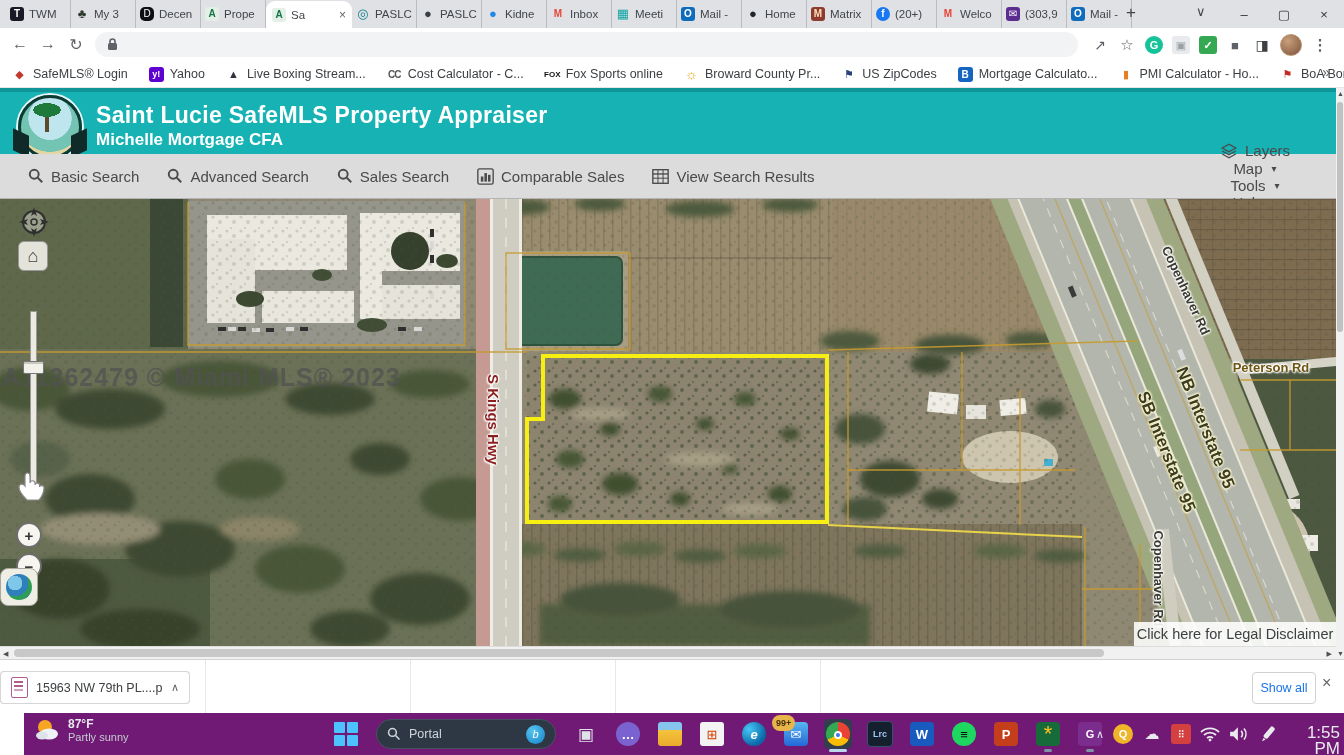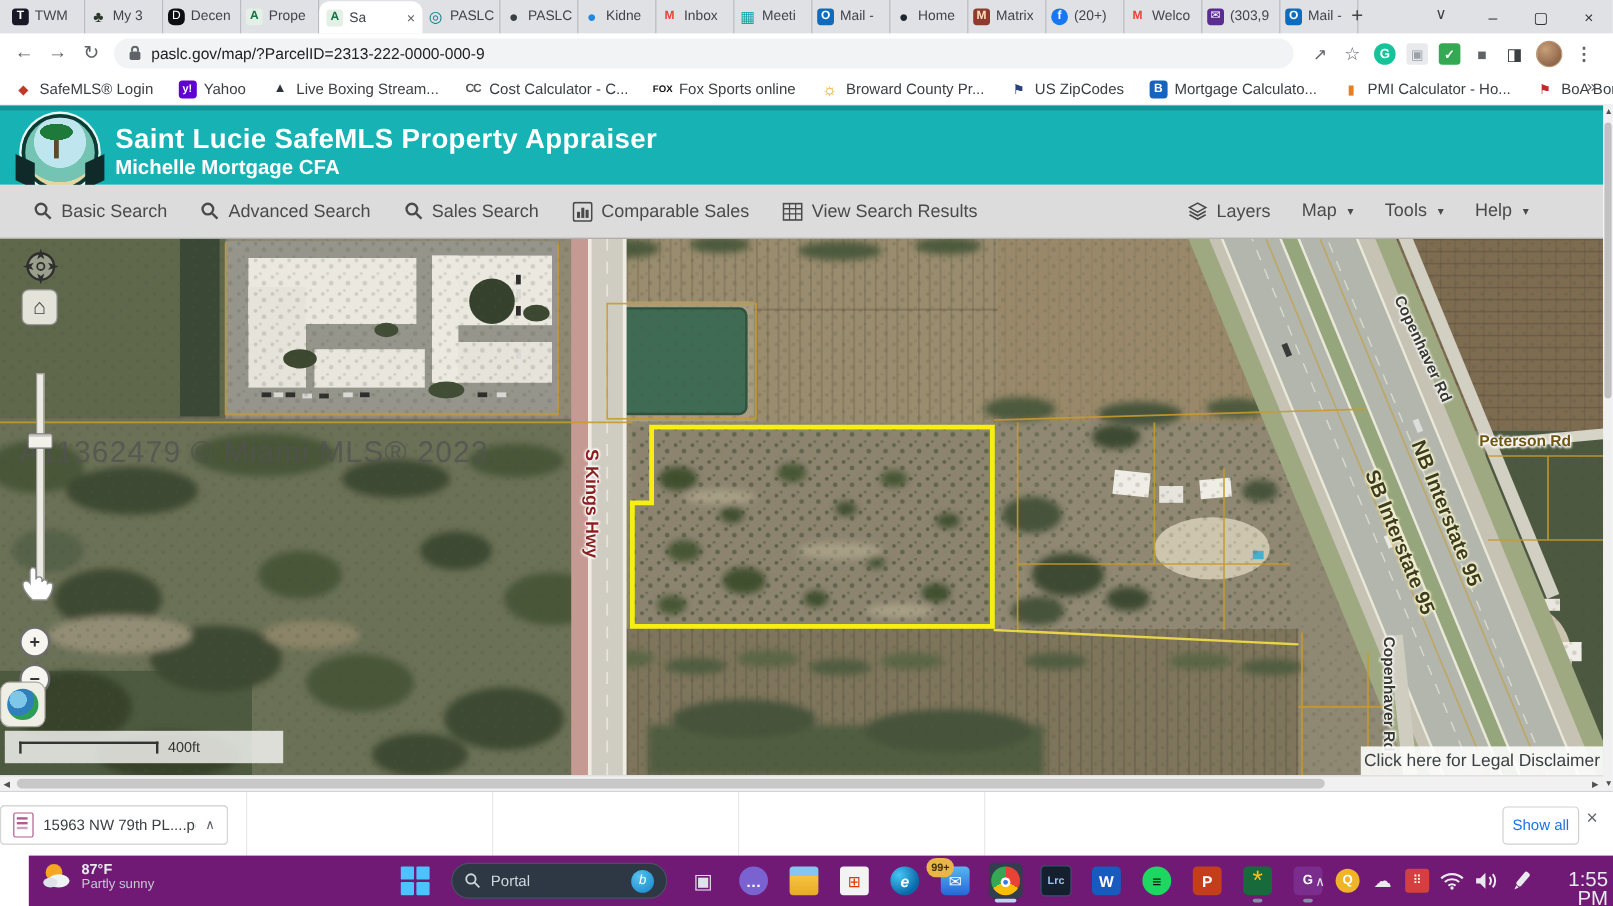--- a/index.html
+++ b/index.html
@@ -45,36 +45,36 @@
   #logo:before{content:"";position:absolute;left:24px;top:12px;width:4px;height:22px;background:#5d4a2a;}
   #logo:after{content:"";position:absolute;left:10px;top:4px;width:32px;height:16px;
     background:radial-gradient(ellipse at center,#1e7a3a 0 60%,transparent 61%);border-radius:50%;}
   .logowing{position:absolute;top:34px;width:16px;height:22px;background:#102a2a;}
   #title{position:absolute;left:96px;top:10px;font-size:23px;font-weight:bold;color:#fff;letter-spacing:.3px;}
   #subtitle{position:absolute;left:96px;top:38px;font-size:17px;font-weight:bold;color:#fff;}
   
   #sitenav{position:absolute;left:0;top:154px;width:1336px;height:45px;background:#dcdcdc;
     border-bottom:1px solid #b3b3b3;display:flex;align-items:center;box-sizing:border-box;}
   .navitem{display:flex;align-items:center;gap:7px;margin-left:28px;font-size:15px;color:#4a4a4a;white-space:nowrap;}
-  .navright{margin-left:auto;display:flex;align-items:flex-start;margin-right:62px;}
+  .navright{margin-left:auto;display:flex;align-items:center;margin-right:46px;flex-direction:column;}
   .navright .navitem{margin-left:26px;}
   .caret{font-size:10px;color:#4a4a4a;margin-left:2px;}
   
   #map{position:absolute;left:0;top:199px;width:1336px;height:447px;overflow:hidden;background:#8f8873;}
   .map-label{position:absolute;font-weight:bold;font-size:13px;color:#3a3a33;white-space:nowrap;
     text-align:center;text-shadow:0 0 2px #fff,0 0 2px #fff,0 0 3px #fff,1px 1px 2px #fff,-1px -1px 2px #fff;}
   #lbl-kings{left:433px;top:212px;width:120px;font-size:15px;color:#8a1f1f;transform:rotate(90deg);}
   #lbl-cop-top{left:1121px;top:84px;width:130px;transform:rotate(65deg);}
   #lbl-cop-bot{left:1093px;top:372px;width:130px;transform:rotate(90deg);}
   #lbl-peterson{left:1211px;top:161px;width:120px;color:#6e5612;}
   #lbl-nb{left:1125px;top:219px;width:160px;font-size:17px;color:#3c3c22;transform:rotate(68deg);
     text-shadow:0 0 2px #fdf8cf,0 0 3px #fdf8cf,1px 1px 2px #fdf8cf,-1px -1px 2px #fdf8cf;}
   #lbl-sb{left:1086px;top:243px;width:160px;font-size:17px;color:#3c3c22;transform:rotate(68deg);
     text-shadow:0 0 2px #fdf8cf,0 0 3px #fdf8cf,1px 1px 2px #fdf8cf,-1px -1px 2px #fdf8cf;}
-  #watermark{position:absolute;left:16px;top:164px;font-size:25px;font-weight:normal;
+  #watermark{position:absolute;left:2px;top:164px;font-size:25px;font-weight:bold;
     color:rgba(82,82,82,.78);letter-spacing:1px;}
   #disclaimer{position:absolute;left:1134px;top:423px;width:202px;height:24px;line-height:24px;
     background:rgba(255,255,255,.88);color:#3c4043;font-size:14.5px;text-align:center;}
   #scalebar{position:absolute;left:4px;top:410px;width:232px;height:27px;background:rgba(250,250,247,.8);
     display:flex;align-items:center;}
   #scaleline{width:112px;height:8px;border:2px solid #333;border-bottom:none;margin-left:12px;}
   #scaletext{font-size:12px;color:#333;margin-left:8px;}
   .mapbtn{position:absolute;display:flex;align-items:center;justify-content:center;box-sizing:border-box;}
   #btn-home{left:18px;top:42px;width:30px;height:30px;border-radius:6px;background:rgba(240,238,230,.92);
     border:1px solid #98989a;font-size:18px;color:#444;}
@@ -237,21 +237,20 @@
 
 <div id="toolbar">
   <div class="navarr" style="left:8px">←</div>
   <div class="navarr" style="left:36px">→</div>
   <div class="navarr" style="left:64px">↻</div>
   <div id="urlpill">
     <svg width="11" height="13" viewBox="0 0 11 13">
       <rect x="1" y="5" width="9" height="7" rx="1.5" fill="#5f6368"></rect>
       <path d="M3 5V3.5a2.5 2.5 0 0 1 5 0V5" fill="none" stroke="#5f6368" stroke-width="1.6"></path>
     </svg>
-    <span id="urltext">paslc.gov/map/?ParcelID=2313-222-0000-000-9</span>
   </div>
   <div style="position:absolute;left:1082px;top:6px;display:flex;align-items:center;">
     <span class="extico" style="color:#5f6368;font-size:14px">↗</span>
     <span class="extico" style="color:#5f6368;font-size:15px">☆</span>
     <span style="display:flex">
       <span class="extico" style="background:#15c39a;color:#fff;border-radius:50%;font-weight:bold">G</span>
 
       <span class="extico" style="background:#e8eaed;color:#9aa0a6;border-radius:3px">▣</span>
 
       <span class="extico" style="background:#34a853;color:#fff;border-radius:3px;font-weight:bold">✓</span>
@@ -631,24 +630,20 @@
   <div id="slider-track"></div>
   <div id="slider-handle"></div>
   <svg class="mapbtn" style="left:14px;top:268px" width="34" height="36" viewBox="0 0 34 36">
     <path d="M13 33c-4-4-8-9-8-13 0-3 4-4 6-1V9c0-4 5-4 5 0v7c0-3 5-3 5 0v2c0-2.5 4.5-2.5 4.5 0v2c0-2 4.5-2 4.5.5 0 5-2.5 9.5-5 12.5z" fill="#fff" stroke="#8a8a8a" stroke-width="1.2"></path>
   </svg>
   <div class="zoombtn" id="btn-zin">+</div>
   <div class="zoombtn" id="btn-zout">−</div>
   <div class="mapbtn" id="btn-globe">
       <span id="globeball"></span>
     </div>
-  <div id="scalebar">
-    <span id="scaleline"></span>
-    <span id="scaletext">400ft</span>
-  </div>
 </div>
 
 <div id="vscroll">
   <span class="scrarrow" style="left:1px;top:2px">▲</span>
   <span class="scrarrow" style="left:1px;bottom:2px">▼</span>
   <span id="vthumb" style="position:absolute;left:1px;top:14px;width:6px;height:230px;background:#c1c1c1;border-radius:3px"></span>
 </div>
 <div id="hscroll">
   <span class="scrarrow" style="left:3px;top:3px">◀</span>
   <span class="scrarrow" style="right:4px;top:3px">▶</span>

